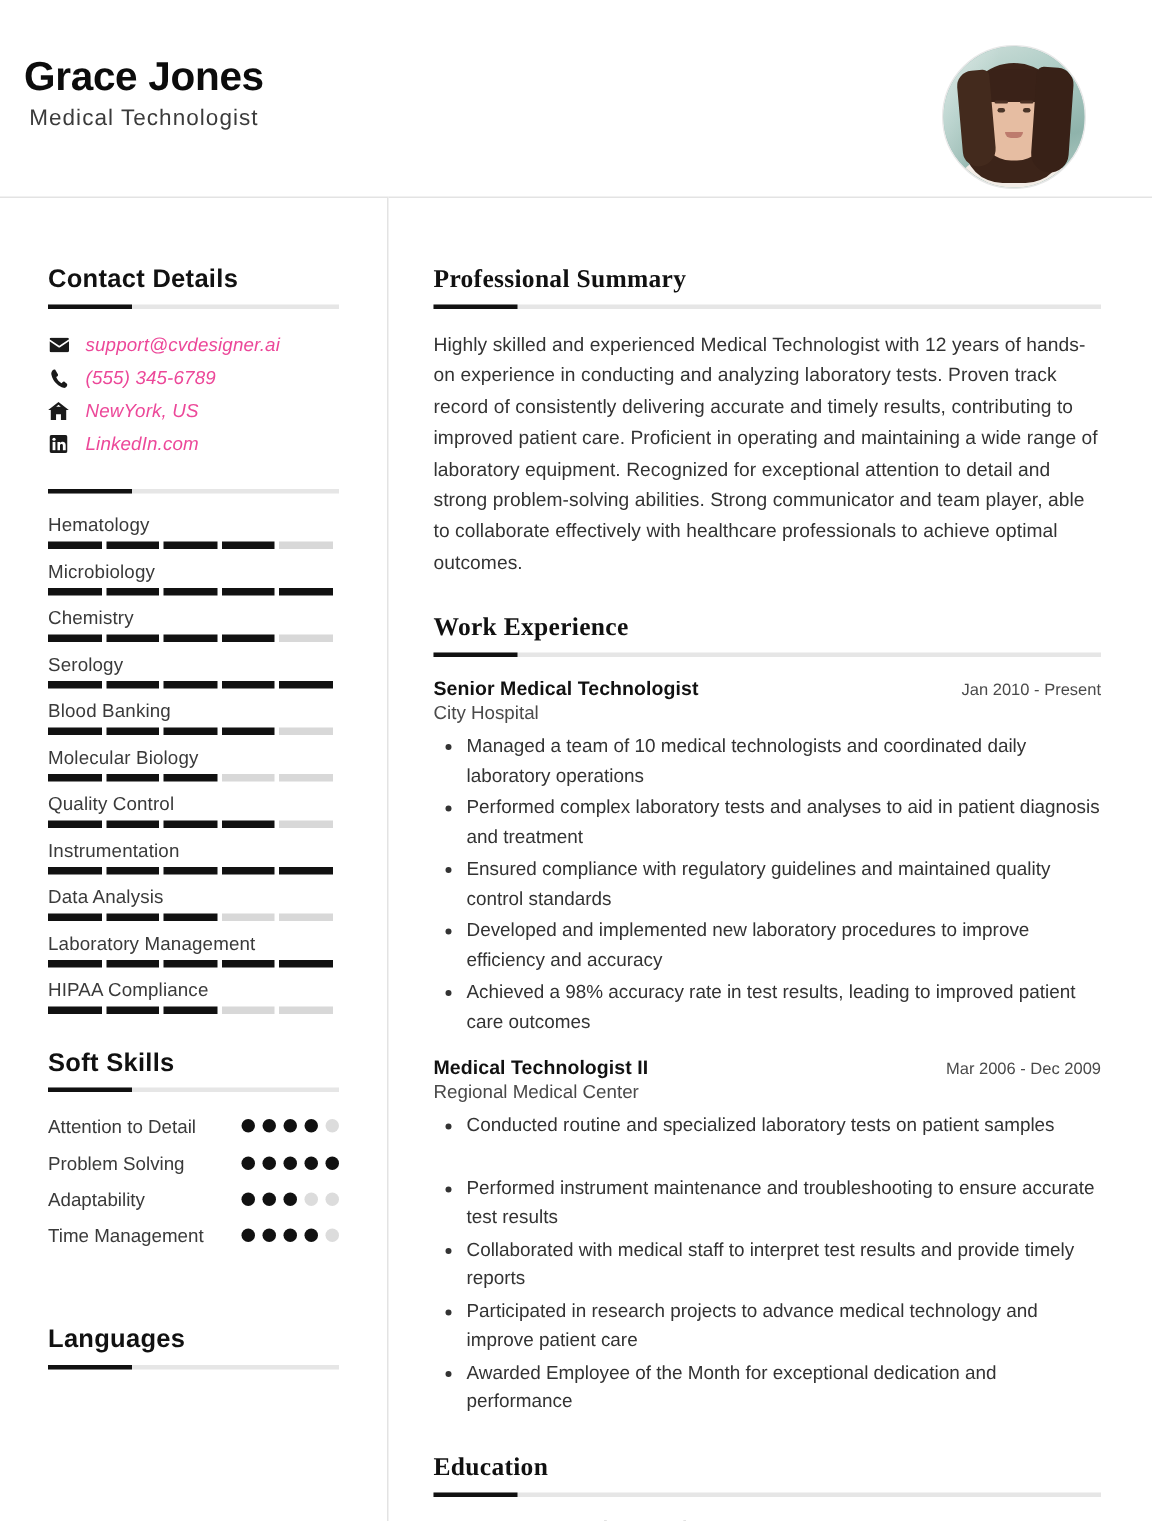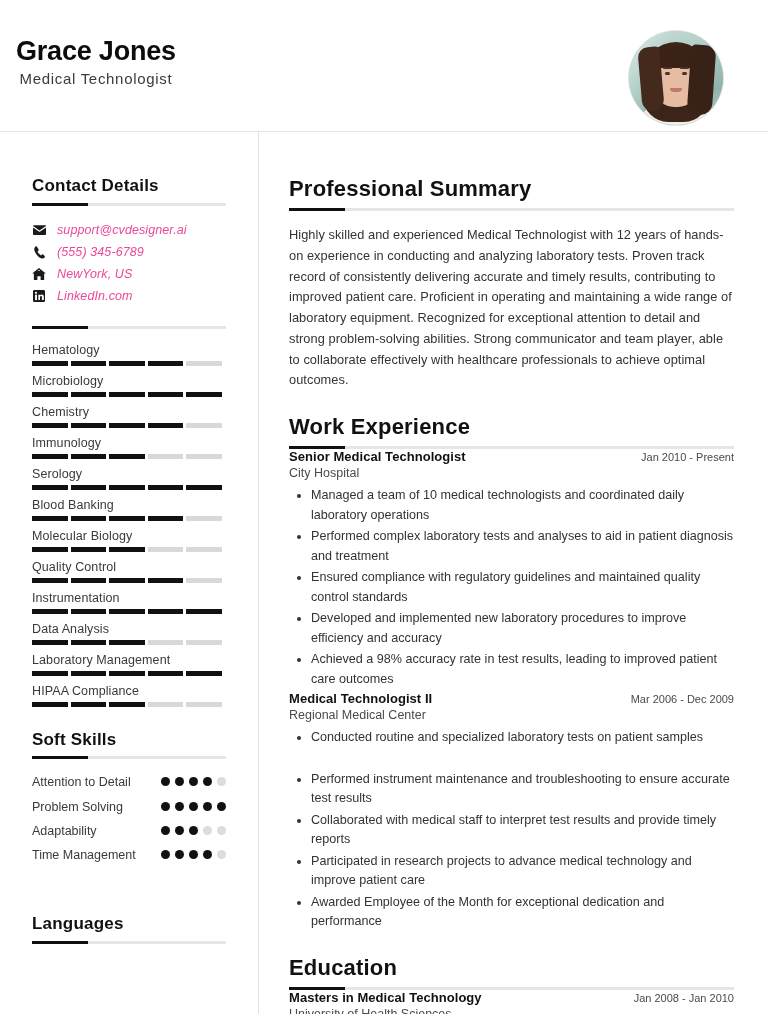--- a/index.html
+++ b/index.html
@@ -187,21 +187,21 @@
 
   
   .sec-head {
     font-size: 17px;
     font-weight: bold;
     color: #111111;
     letter-spacing: 0.2px;
     line-height: 1.1;
     margin-top: 24px;
   }
-  .sec-head.right-head { font-size: 22px; }
+  .sec-head.right-head { font-size: 17px; font-family: Liberation Serif, serif; }
   .sec-rule {
     position: relative;
     height: 3px;
     margin-top: 7px;
     background: #e6e6e6;
   }
   .sec-rule::before {
     content: "";
     position: absolute;
     left: 0; top: 0;
@@ -285,21 +285,21 @@
   .block-gap-md { height: 20px; }
 
   
   .summary-text {
     margin-top: 14px;
     font-size: 12.8px;
     line-height: 1.62;
     color: #333333;
     letter-spacing: 0.05px;
   }
-  .entry { }
+  .entry { margin-top: 13px; }
   .entry-top {
     display: flex;
     align-items: baseline;
     justify-content: space-between;
     gap: 12px;
   }
   .entry-title {
     font-size: 13px;
     font-weight: bold;
     color: #111111;
@@ -439,30 +439,20 @@
               <div class="skill-name">Chemistry</div>
               <div class="skill-bar">
                 <span class="seg on"></span>
                 <span class="seg on"></span>
                 <span class="seg on"></span>
                 <span class="seg on"></span>
                 <span class="seg"></span>
               </div>
             </div>
             <div class="skill-item">
-              <div class="skill-name">Immunology</div>
-              <div class="skill-bar">
-                <span class="seg on"></span>
-                <span class="seg on"></span>
-                <span class="seg on"></span>
-                <span class="seg"></span>
-                <span class="seg"></span>
-              </div>
-            </div>
-            <div class="skill-item">
               <div class="skill-name">Serology</div>
               <div class="skill-bar">
                 <span class="seg on"></span>
                 <span class="seg on"></span>
                 <span class="seg on"></span>
                 <span class="seg on"></span>
                 <span class="seg on"></span>
               </div>
             </div>
             <div class="skill-item">

